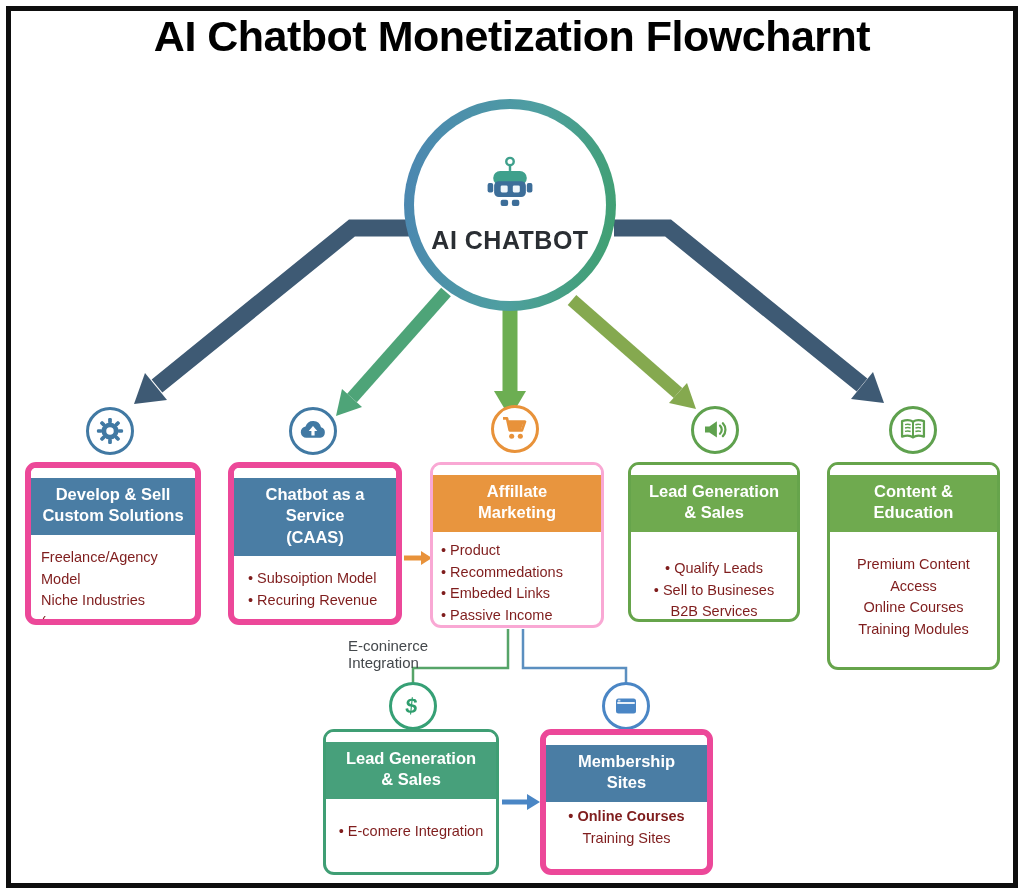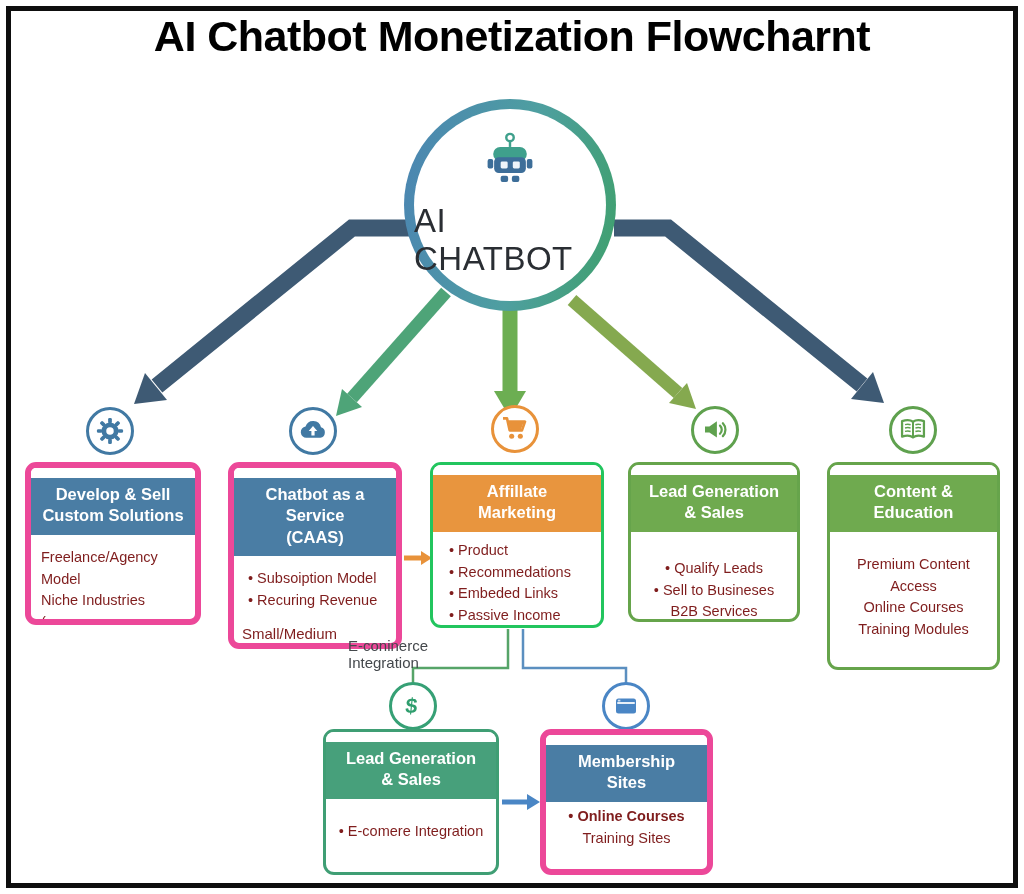--- a/index.html
+++ b/index.html
@@ -9,38 +9,38 @@
 
   .title { position:absolute; left:0; top:12px; width:1024px; text-align:center;
            font-size:43px; font-weight:800; color:#000000; letter-spacing:-0.5px; }
 
   
   .hub { position:absolute; left:404px; top:99px; width:212px; height:212px; border-radius:50%;
          background:linear-gradient(100deg,#4b84b3 0%, #4e9fa0 55%, #3fa06b 100%);
          display:flex; align-items:center; justify-content:center; }
   .hub-inner { width:192px; height:192px; border-radius:50%; background:#ffffff;
                display:flex; flex-direction:column; align-items:center; justify-content:center; gap:10px; }
-  .hub-label { font-size:33px; font-weight:400; color:#2a2e33; letter-spacing:0.5px; }
+  .hub-label { font-size:25px; font-weight:700; color:#2a2e33; letter-spacing:0.5px; }
 
   
   svg.layer { position:absolute; left:0; top:0; pointer-events:none; }
 
   
   .badge { position:absolute; width:48px; height:48px; border-radius:50%; background:#fff;
            display:flex; align-items:center; justify-content:center; }
   .badge.blue   { border:3px solid #4179a3; }
   .badge.orange { border:3px solid #e8923a; }
   .badge.green  { border:3px solid #5fa14e; }
   .badge.teal   { border:3px solid #36a075; }
   .badge.lblue  { border:3px solid #4a86c5; }
 
   
   .fbox { position:absolute; background:#fff; border-radius:11px; overflow:hidden; }
   .fbox.blue   { border:6px solid #ec4899; }
-  .fbox.orange { border:3px solid #22c55e; }
+  .fbox.orange { border:3px solid #f9a8d4; }
   .fbox.green  { border:3px solid #66a44b; }
   .fbox.teal   { border:3px solid #3f9e74; }
   .topstrip { height:10px; background:#fff; }
   .fhead { color:#fff; text-align:center; font-weight:700; font-size:16.5px; line-height:1.3;
            padding:6px 4px 8px 4px; }
   .fhead.blue   { background:#4a7da4; }
   .fhead.orange { background:#e8953e; }
   .fhead.green  { background:#6faa4f; }
   .fhead.teal   { background:#47a07b; }
   .fbody { padding:12px 10px; font-size:14.5px; line-height:1.5; color:#7f1d1d; }
@@ -166,40 +166,40 @@
       <span>Develop &amp; Sell</span><br>
       <span>Custom Solutions</span>
     </div>
     <div class="fbody">
       <div>Freelance/Agency Model</div>
       <div>Niche Industries (ecomerce,</div>
 
     </div>
   </div>
 
-  <div class="fbox blue" style="left:228px; top:462px; width:174px; height:187px;">
+  <div class="fbox blue" style="left:228px; top:462px; width:174px; height:163px;">
     <div class="topstrip"></div>
     <div class="fhead blue">
       <span>Chatbot as a Service</span><br>
       <span>(CAAS)</span>
     </div>
     <div class="fbody" style="padding-left:14px;">
       <div>• Subsoiption Model</div>
       <div>• Recuring Revenue</div>
       <div class="gap-top" style="margin-left:-6px;">Small/Medium Businesses</div>
     </div>
   </div>
 
   <div class="fbox orange" style="left:430px; top:462px; width:174px; height:166px;">
     <div class="topstrip"></div>
     <div class="fhead orange">
       <span>Affillate</span><br>
       <span>Marketing</span>
     </div>
-    <div class="fbody" style="padding-left:16px; padding-top:8px;">
+    <div class="fbody" style="padding-left:8px; padding-top:8px;">
       <div>• Product</div>
       <div>• Recommedations</div>
       <div>• Embeded Links</div>
       <div>• Passive Income</div>
     </div>
   </div>
 
   <div class="fbox green" style="left:628px; top:462px; width:172px; height:160px;">
     <div class="topstrip"></div>
     <div class="fhead green">

